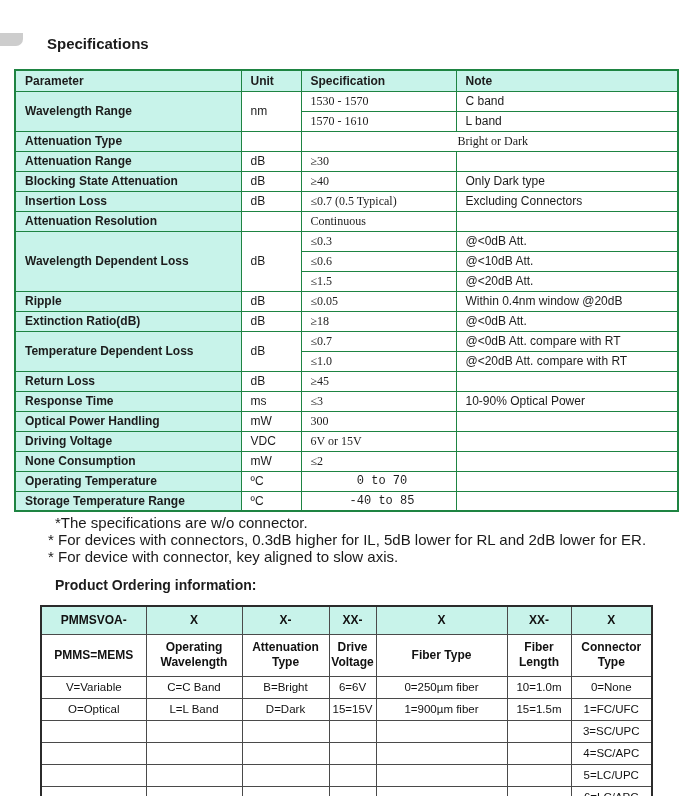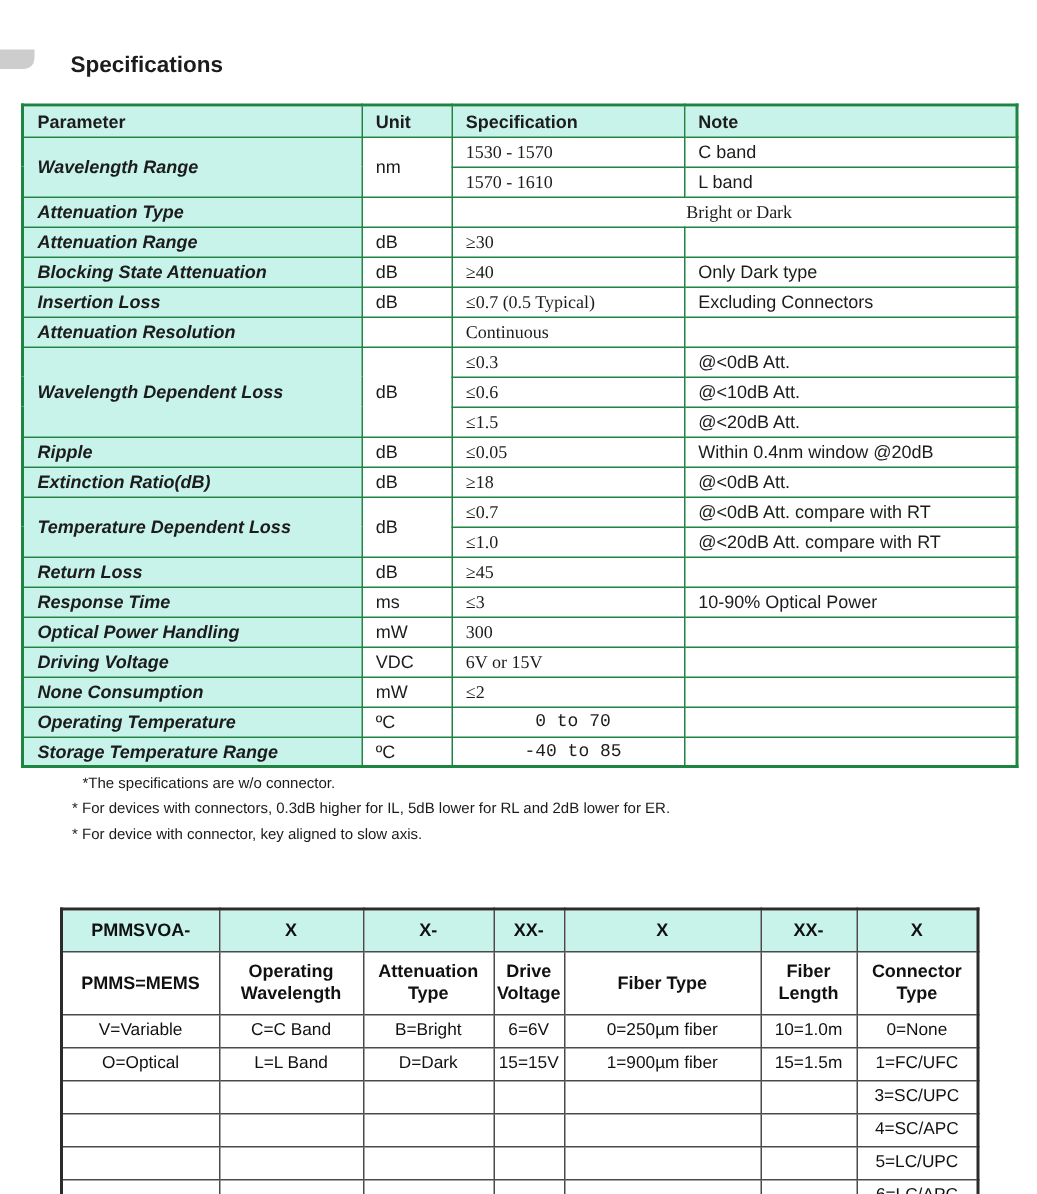--- a/index.html
+++ b/index.html
@@ -28,28 +28,28 @@
     border:2px solid var(--table-green);
   }
   .spec-table td{
     border:1px solid var(--table-green);
     padding:0 2px 0 9px;font-size:12px;color:var(--text);
     vertical-align:middle;white-space:nowrap;overflow:hidden;
   }
   .spec-table tr{height:20px;}
   .spec-table tr.spec-head-row{height:21px;}
   .c-h{background:var(--cell-cyan);font-weight:700;}
-  .c-param{background:var(--cell-cyan);font-weight:700;font-style:italic;}
+  .c-param{background:var(--cell-cyan);font-weight:700;}
   .c-unit{}
   .c-spec{font-family:"Liberation Serif",serif;font-size:13px;}
   .c-sans{font-family:Liberation Mono, monospace;font-size:12px;text-align:center;}
   .c-merged{text-align:center;padding:0;}
 
   
-  .footnotes{position:absolute;left:48px;top:481px;font-size:10px;line-height:17px;color:#1a1a1a;}
+  .footnotes{position:absolute;left:48px;top:481px;font-size:15px;line-height:17px;color:#1a1a1a;}
   .fn-first{padding-left:7px;}
 
   
   .order-table{
     position:absolute;left:40px;top:572px;width:611px;
     border-collapse:collapse;table-layout:fixed;
     border:2px solid var(--ordering-frame);
   }
   .order-table td{
     border:1px solid var(--ordering-border);
@@ -203,20 +203,21 @@
         </tr>
       </tbody>
   </table>
 
   <div class="footnotes">
     <div class="fn fn-first">*The specifications are w/o connector.</div>
     <div class="fn">* For devices with connectors, 0.3dB higher for IL, 5dB lower for RL and 2dB lower for ER.</div>
     <div class="fn">* For device with connector, key aligned to slow axis.</div>
   </div>
 
+  <div class="h-order">Product Ordering information:</div>
 
   <table class="order-table" id="order-table">
     <colgroup>
       <col style="width:105px">
         <col style="width:96px">
         <col style="width:87px">
         <col style="width:47px">
         <col style="width:131px">
         <col style="width:64px">
         <col style="width:81px">

